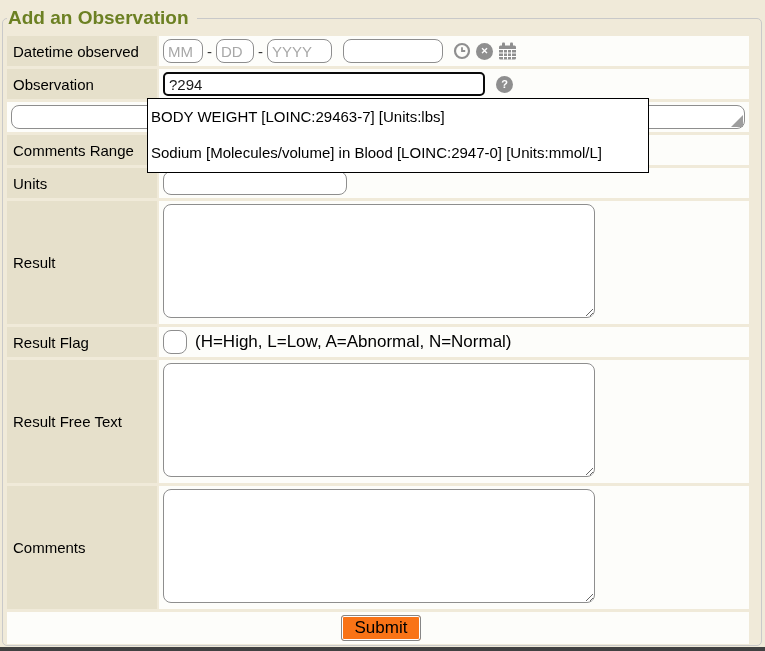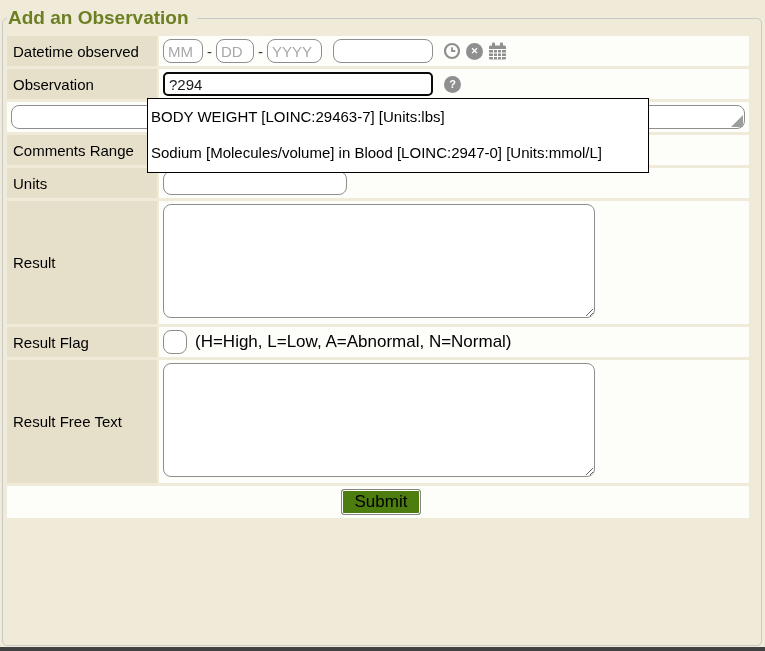--- a/index.html
+++ b/index.html
@@ -42,26 +42,26 @@
   input.in, textarea.ta, select.sel {
     font-family:"Liberation Sans", sans-serif;
     font-size:15px; color:#1a1a1a;
     background:#fff;
     border:1px solid #8e8e8e; border-radius:8px;
   }
   input.in { height:24px; padding:1px 4px; }
   input.in::placeholder { color:#a8a8a8; }
   .dt-mm { width:40px; }
   .dt-dd { width:38px; }
-  .dt-yyyy { width:55px; }
+  .dt-yyyy { width:65px; }
   .dt-time { width:100px; margin-left:8px; }
   .sep { font-size:15px; color:#333; margin:0 1px; }
 
   .obs-input {
-    width:270px; height:26px;
+    width:322px; height:26px;
     border:2px solid #0a0a0a !important; border-radius:5px !important;
     padding:1px 6px;
   }
 
   .ref-input { width:184px; }
   .flag-input { width:24px; }
 
   textarea.ta { width:432px; height:114px; resize:both; padding:2px 4px; }
 
   .select-wrap { position:relative; flex:1; height:24px; }
@@ -89,21 +89,21 @@
   .hint { font-size:17px; color:#000; margin-left:5px; white-space:nowrap; }
 
   .submit-row {
     margin-top:3px; background:#fdfdfa;
     display:flex; justify-content:center; align-items:center;
     height:32px;
   }
   button.submit {
     font-family:"Liberation Sans", sans-serif;
     font-size:17px; color:#000;
-    background:#4d7c0f;
+    background:#f97316;
     border:1px solid #868686; border-radius:3px;
     padding:1px 13px; height:26px;
     box-shadow:inset 0 0 0 1px #fff;
     cursor:pointer;
     margin-left:6px;
   }
 
   .autocomplete {
     position:absolute; left:147px; top:98px; width:502px;
     background:#fff; border:1px solid #000;
@@ -204,20 +204,26 @@
         </div>
       </div>
 
       <div class="row tall">
         <div class="lbl">Result Free Text</div>
         <div class="fld">
           <textarea class="ta" style=""></textarea>
         </div>
       </div>
 
+      <div class="row tall">
+        <div class="lbl">Comments</div>
+        <div class="fld">
+          <textarea class="ta" style=""></textarea>
+        </div>
+      </div>
 
     </div>
 
     <div class="submit-row">
       <button class="submit">Submit</button>
     </div>
   </fieldset>
 
   <div class="autocomplete">
     <div class="opt">BODY WEIGHT [LOINC:29463-7] [Units:lbs]</div>

